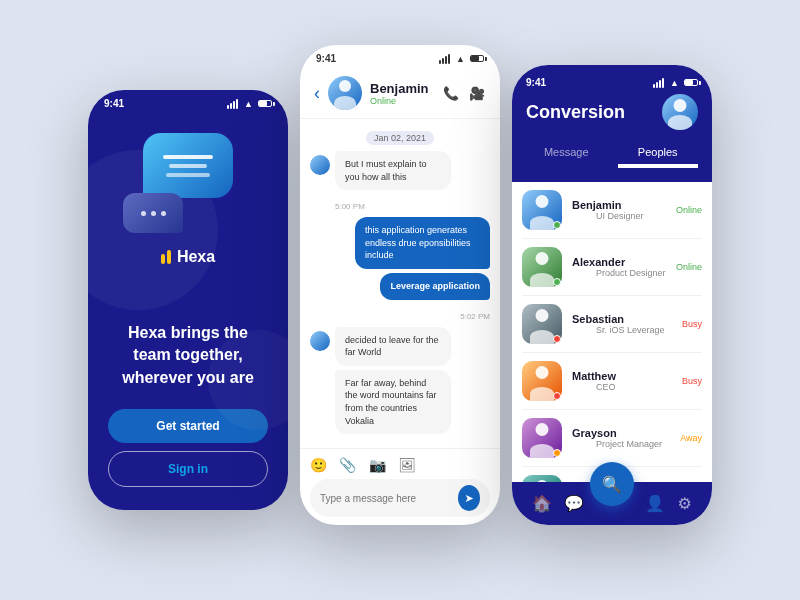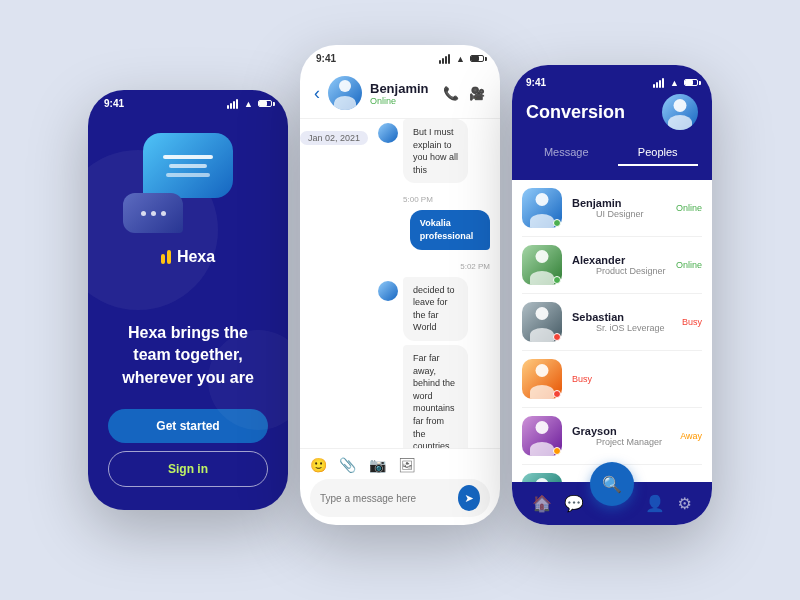--- a/index.html
+++ b/index.html
@@ -210,21 +210,21 @@
       font-size: 12px;
       font-weight: 600;
       cursor: pointer;
       margin-bottom: 8px;
     }
 
     .btn-sign-in {
       width: 100%;
       padding: 10px;
       background: transparent;
-      color: #bef264;
+      color: #0ea5e9;
       border: 1.5px solid rgba(255,255,255,0.6);
       border-radius: 20px;
       font-size: 12px;
       font-weight: 600;
       cursor: pointer;
     }
 
     
     .chat-header {
       display: flex;
@@ -431,21 +431,21 @@
       padding: 6px 0;
       font-size: 11px;
       font-weight: 500;
       color: rgba(255,255,255,0.6);
       cursor: pointer;
       border-bottom: 2px solid transparent;
     }
 
     .tab-active {
       color: white;
-      border-bottom: 2px solid #ffffff;
+      border-bottom: 4px solid #ffffff;
     }
 
     .contacts-list {
       flex: 1;
       overflow: hidden;
       padding: 0 10px;
     }
 
     .contact-item {
       display: flex;
@@ -676,37 +676,38 @@
           <div class="chat-user-name">Benjamin</div>
           <div class="chat-user-status">Online</div>
         </div>
       </div>
       <div class="chat-actions">
         <span>📞</span>
         <span>🎥</span>
       </div>
     </div>
 
-    <div style="display:flex; flex:1; overflow:hidden;">
+    <div style="display:flex; flex-direction:column; flex:1; overflow:hidden;">
       <div class="date-badge">
         <span>Jan 02, 2021</span>
       </div>
 
       <div class="messages-area">
 
         <div class="msg-wrapper-left">
           <div class="msg-avatar-sm av-benjamin"></div>
           <div class="msg-column">
             <div class="msg msg-received">But I must explain to you how all this</div>
             <span class="msg-time">5:00 PM</span>
           </div>
         </div>
 
         <div style="align-self:flex-end; display:flex; flex-direction:column; align-items:flex-end; gap:4px;">
-          <div class="msg msg-sent" style="font-weight:600;">Vokalia professional</div>
+          <div class="msg msg-sent">this application generates endless drue eponsibilities include</div>
+          <div class="msg msg-sent" style="font-weight:600;">Leverage application</div>
           <span class="msg-time msg-time-right">5:02 PM</span>
         </div>
 
         <div class="msg-wrapper-left">
           <div class="msg-avatar-sm av-benjamin"></div>
           <div class="msg-column">
             <div class="msg msg-received">decided to leave for the far World</div>
             <div class="msg msg-received">Far far away, behind the word mountains far from the countries Vokalia</div>
             <span class="msg-time">5:02 PM</span>
           </div>
@@ -824,20 +825,24 @@
       <div class="contact-item">
         <div class="contact-avatar-wrapper">
           <div class="contact-avatar av-matthew">
             <div class="av-inner">
               <div class="head-circle" style="width:13px; height:13px; top:5px;"></div>
               <div class="body-shape" style="width:24px; height:14px;"></div>
             </div>
           </div>
           <div class="online-dot" style="background:#f44336; border: 1.5px solid white;"></div>
         </div>
+        <div class="contact-info">
+          <div class="contact-name">Matthew</div>
+          <div class="contact-role">CEO</div>
+        </div>
         <span class="status-busy">Busy</span>
       </div>
 
       <div class="contact-item">
         <div class="contact-avatar-wrapper">
           <div class="contact-avatar av-grayson">
             <div class="av-inner">
               <div class="head-circle" style="width:13px; height:13px; top:5px;"></div>
               <div class="body-shape" style="width:24px; height:14px;"></div>
             </div>

